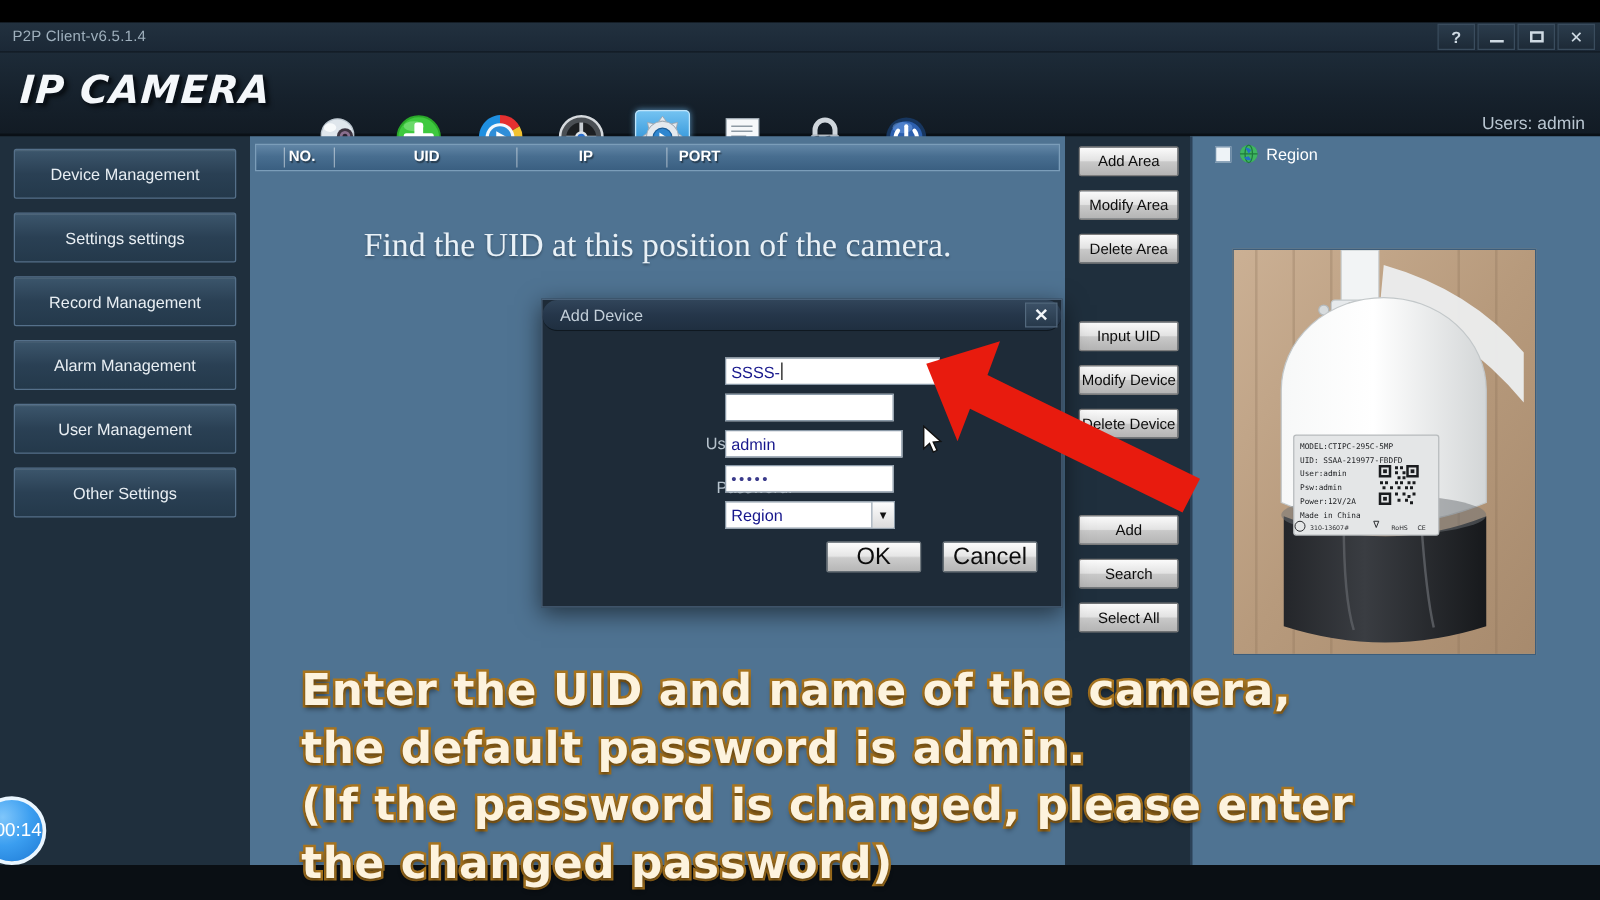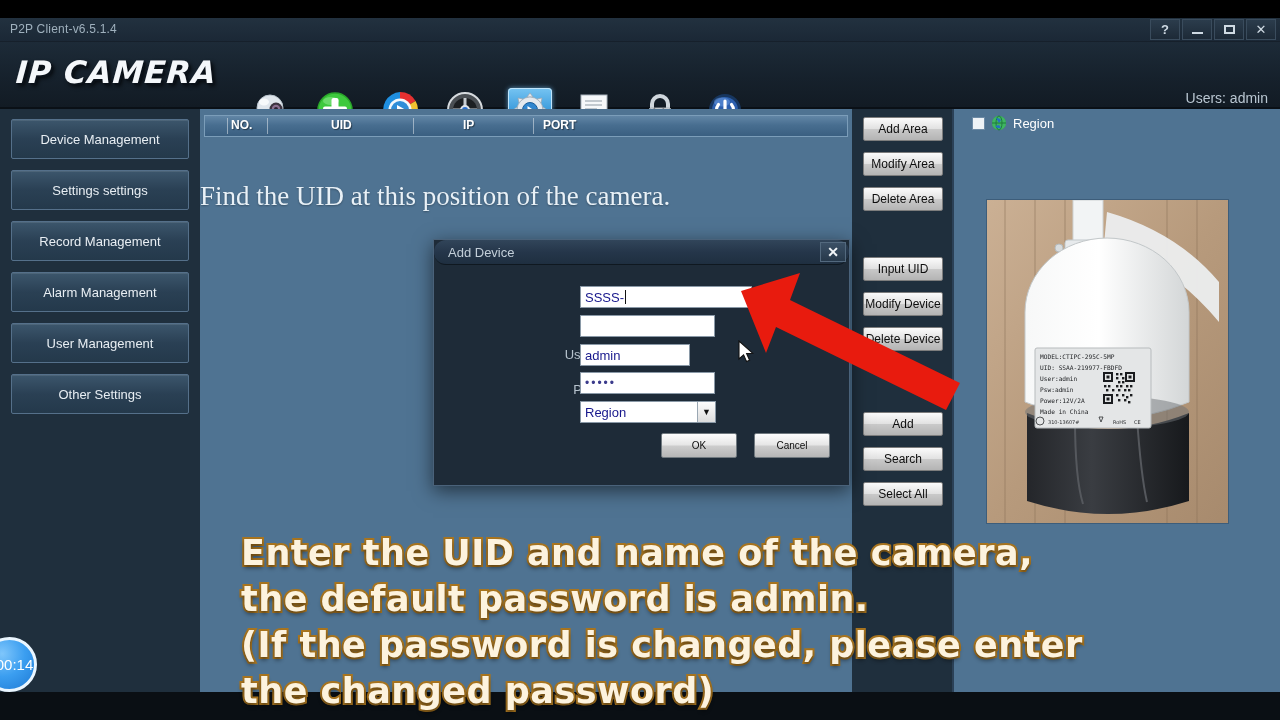--- a/index.html
+++ b/index.html
@@ -134,20 +134,21 @@
     position: absolute; top: 2px;
     font-size: 12px; font-weight: bold; color: #ffffff;
     text-shadow: 1px 1px 1px rgba(0,0,0,.45);
   }
   .th-sep {
     position: absolute; top: 2px; width: 1px; height: 16px;
     background: rgba(255,255,255,.45);
   }
   .hint-text {
     position: absolute; left: 0; top: 72px; width: 652px;
+    text-align: center;
     font-family: "Liberation Serif", serif;
     font-size: 27px; color: #e9f1f7;
     text-shadow: 0 1px 2px rgba(0,0,0,.3);
   }
 
   
   .caption {
     position: absolute; left: 200px; top: 530px; width: 896px;
     text-align: left;
     font-family: "DejaVu Sans", sans-serif;
@@ -273,21 +274,21 @@
     display: flex; align-items: center; justify-content: center;
     font-size: 9px; color: #111;
   }
   .dlg-btn {
     position: absolute; top: 193px;
     width: 76px; height: 25px;
     display: flex; align-items: center; justify-content: center;
     background: linear-gradient(180deg,#fdfdfd 0%, #e6e6e6 47%, #cccccc 53%, #b6b6b6 100%);
     border: 1px solid #70797f;
     border-radius: 2px;
-    font-size: 10px; color: #0d0d0d;
+    font-size: 19px; color: #0d0d0d;
     cursor: pointer;
   }
 
   
   .arrow-svg {
     position: absolute; left: 0; top: 0;
     width: 1280px; height: 720px;
     pointer-events: none; z-index: 35;
   }
 
@@ -603,21 +604,21 @@
 
     <div class="frow" style="left:146px; top:75px; width:250px;">
       <div class="flabel" style="right:196px">Name:</div>
       <div class="finput" style="left:0; width:135px">
         <span></span>
       </div>
     </div>
 
     <div class="frow" style="left:146px; top:104px; width:250px;">
       <div class="flabel" style="right:196px">User Name:</div>
-      <div class="finput" style="left:0; width:110px">
+      <div class="finput" style="left:0; width:142px">
         <span>admin</span>
       </div>
     </div>
 
     <div class="frow" style="left:146px; top:132px; width:250px;">
       <div class="flabel" style="right:196px; top:10px">Password:</div>
       <div class="finput" style="left:0; width:135px">
         <span class="pw-dots">•••••</span>
       </div>
     </div>

